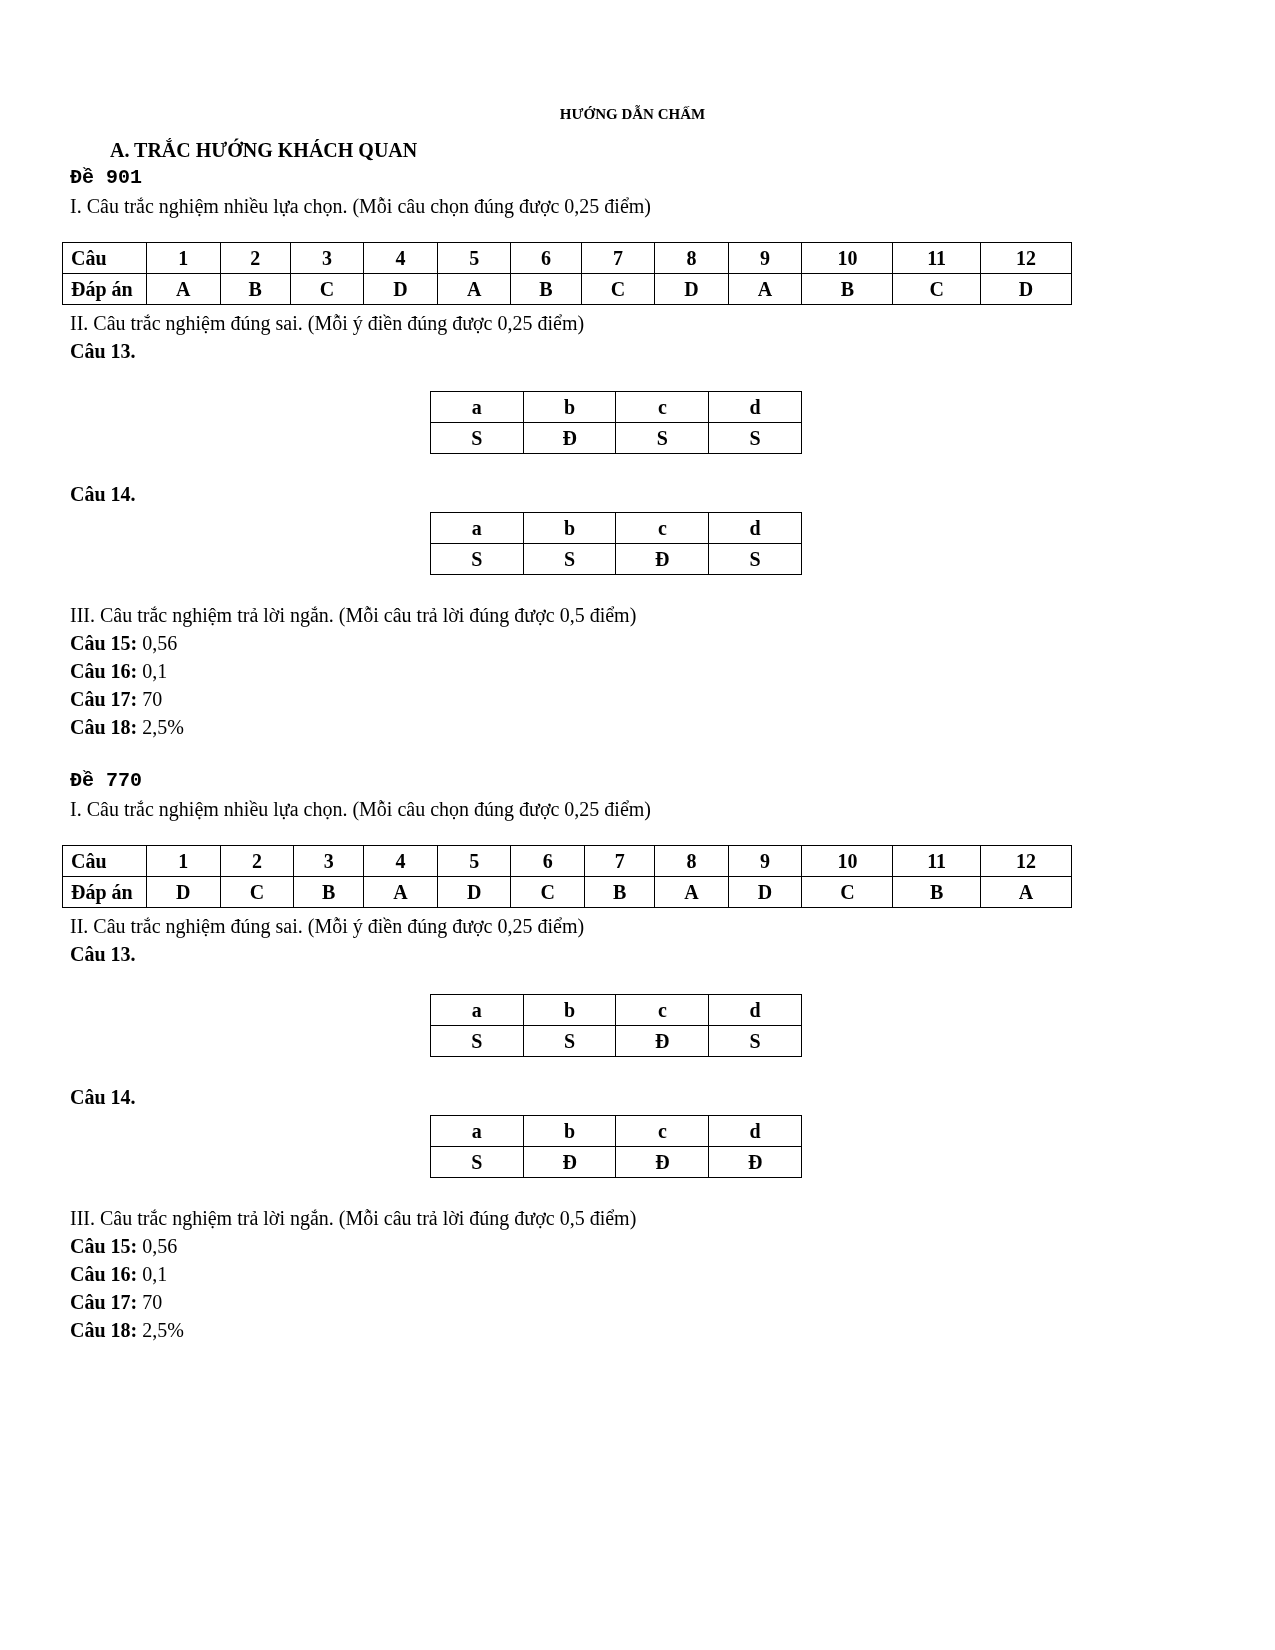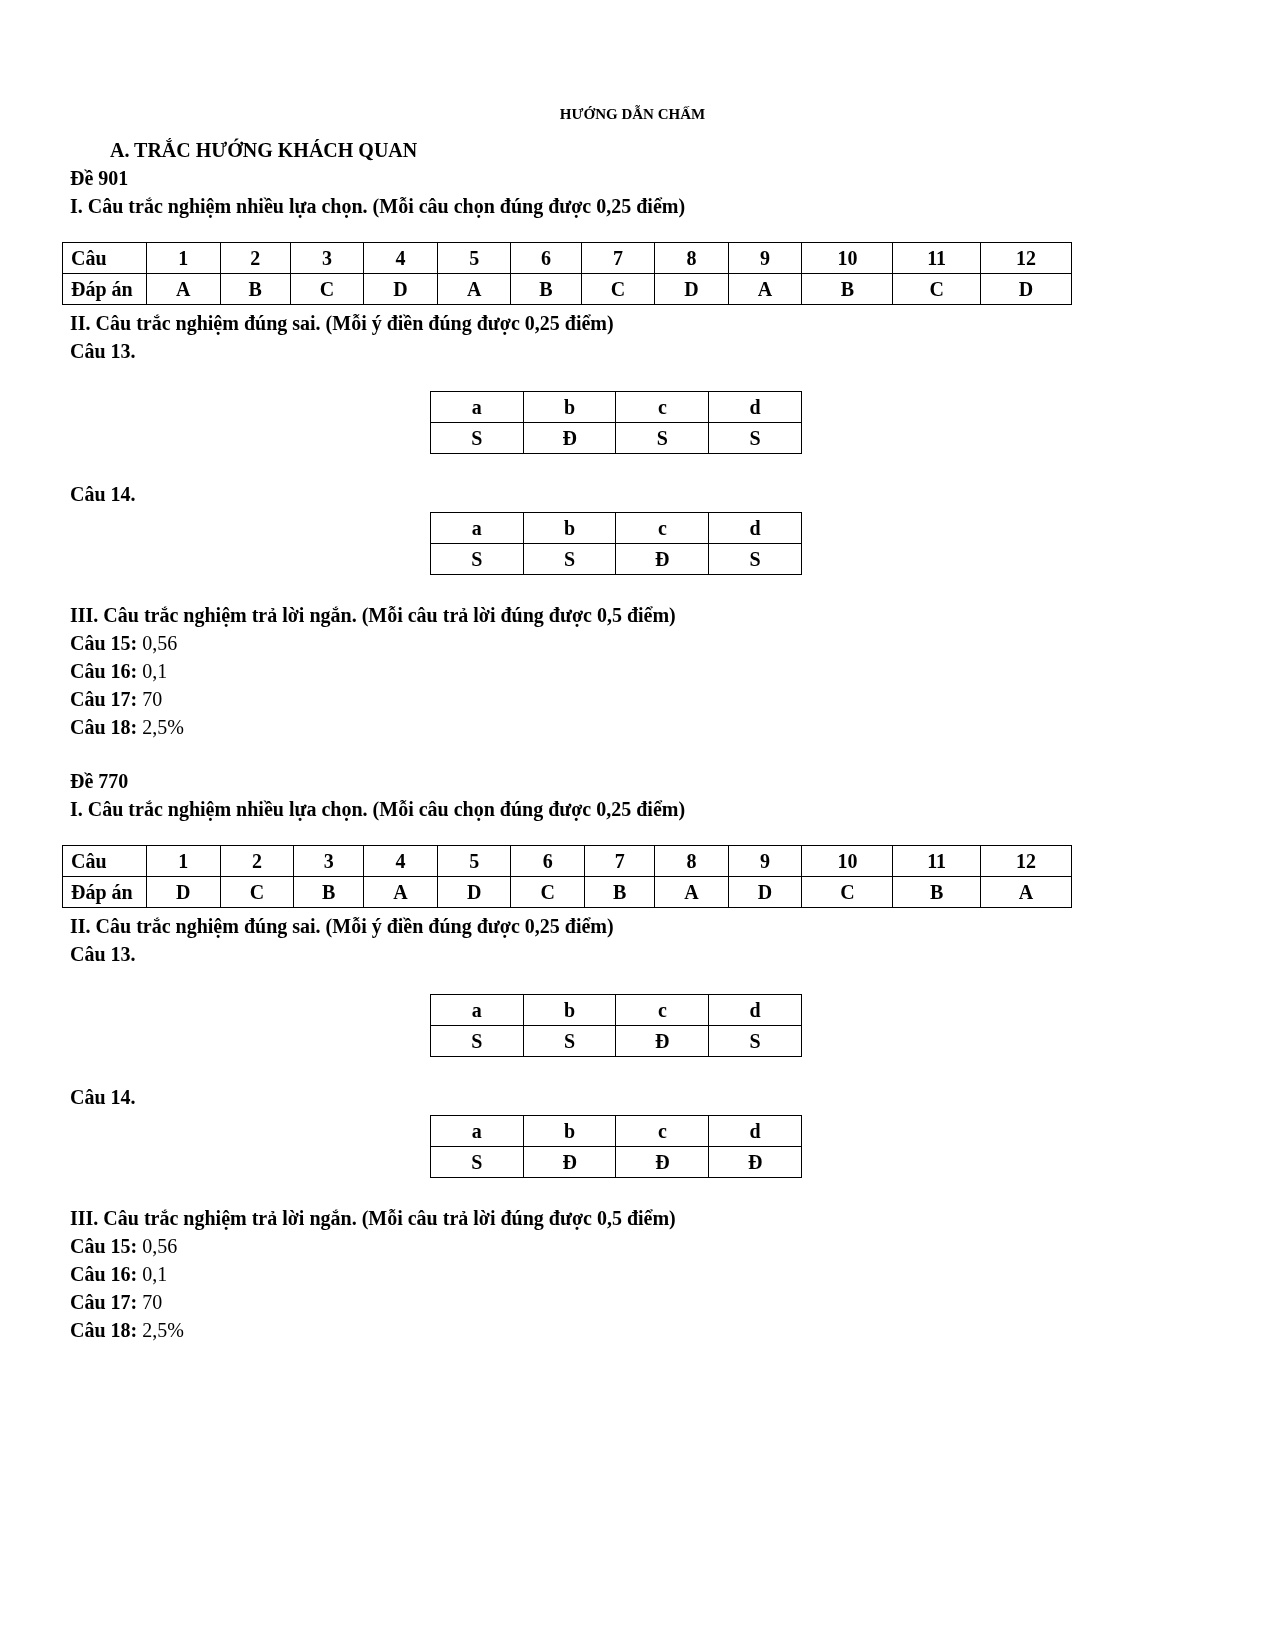--- a/index.html
+++ b/index.html
@@ -19,22 +19,22 @@
   .title {
     text-align: center;
     font-weight: bold;
     font-size: 15px;
     margin-bottom: 8px;
   }
   .section-a {
     font-weight: bold;
     margin-left: 40px;
   }
-  .de-heading { font-weight: bold; }
-  .part-heading { font-weight: bold; }
+  .de-heading { font-weight: bold; font-family: Liberation Mono, monospace; }
+  .part-heading { font-weight: normal; }
   table { border-collapse: collapse; }
   td {
     border: 1px solid #000;
     text-align: center;
     font-weight: bold;
     padding: 1px 4px;
     vertical-align: middle;
   }
   .mc-table {
     width: 1010px;

